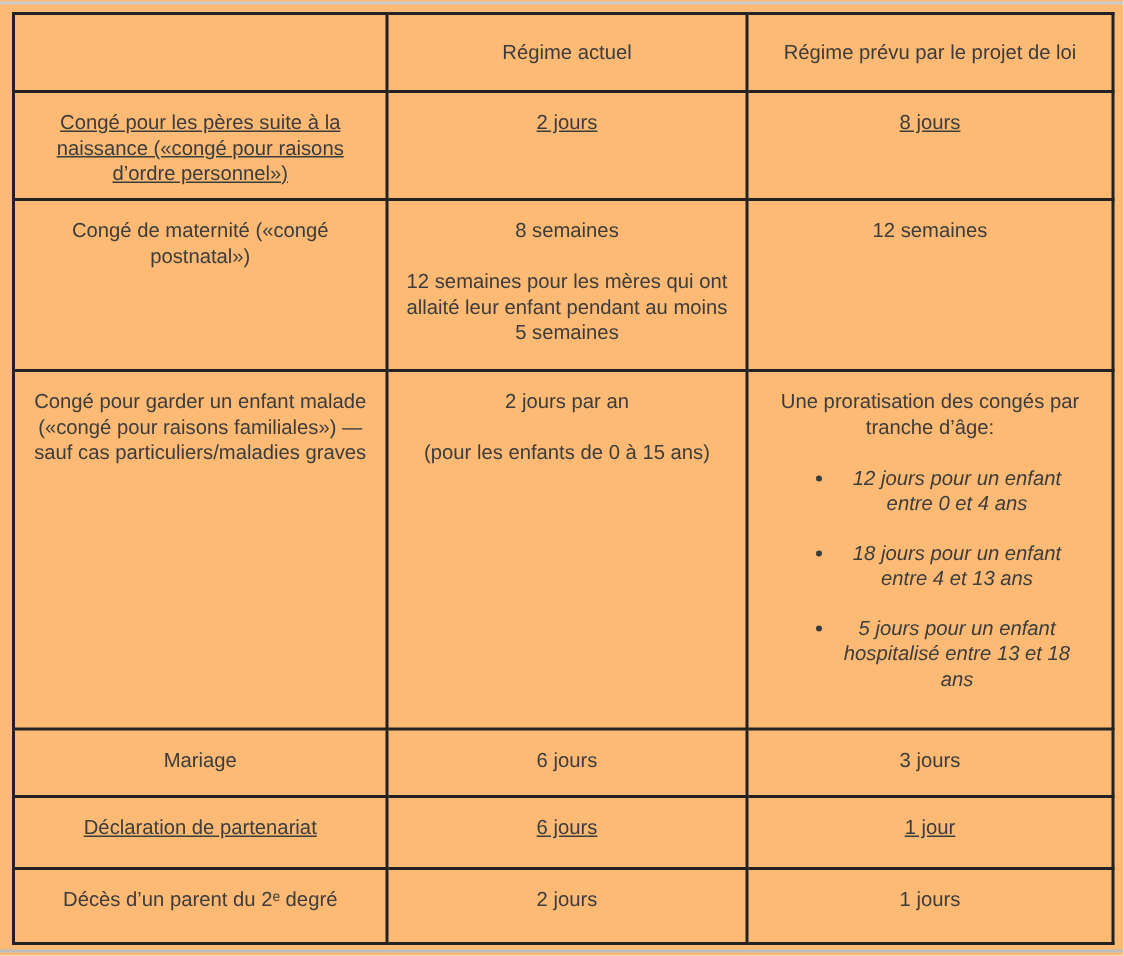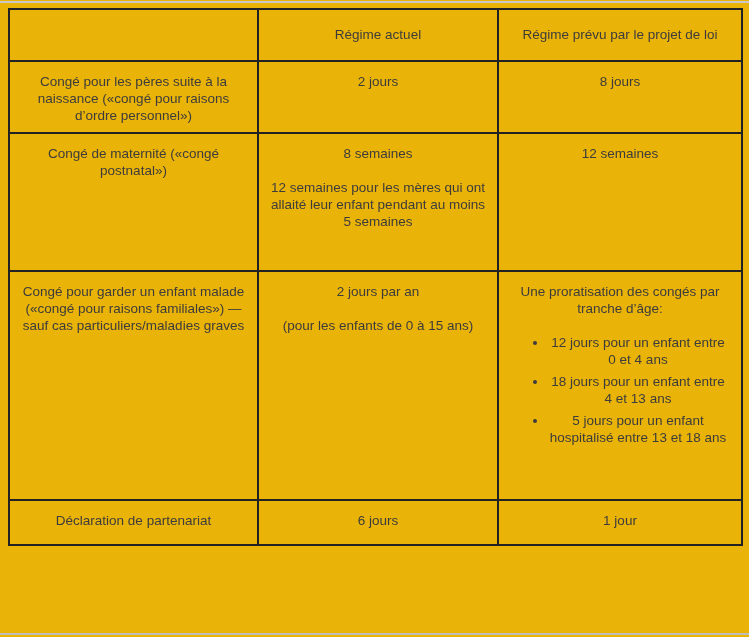--- a/index.html
+++ b/index.html
@@ -13,21 +13,21 @@
   body{
     font-family:"Liberation Sans","DejaVu Sans",sans-serif;
     font-size:13.5px;
     line-height:17px;
     color:var(--text);
   }
   .page{
     position:relative;
     width:749px;
     height:637px;
-    background:#eab308;
+    background:#fdba74;
     overflow:hidden;
   }
   .rule-top{
     position:absolute;
     left:0;top:1px;
     width:749px;height:2px;
     background:var(--rule-top);
   }
   .rule-bottom{
     position:absolute;
@@ -52,36 +52,36 @@
     overflow:hidden;
   }
   table.leave thead th{
     vertical-align:middle;
     padding-top:6px;
   }
   col.c1{width:249px;}
   col.c2{width:240px;}
   col.c3{width:244px;}
   thead tr{height:52px;}
-  tbody tr:nth-child(1){height:67px;}
-  tbody tr:nth-child(2){height:138px;}
+  tbody tr:nth-child(1){height:67px;text-decoration:underline;}
+  tbody tr:nth-child(2){height:114px;}
   tbody tr:nth-child(3){height:229px;}
   tbody tr:nth-child(4){height:45px;}
   tbody tr:nth-child(5){height:48px;text-decoration:underline;}
   tbody tr:nth-child(6){height:50px;}
   tbody tr:nth-child(7){height:49px;}
   td p{margin:0 0 17px 0;}
   td p:last-child{margin-bottom:0;}
   td ul{
     margin:0;
     padding:0 0 0 36px;
     list-style:disc outside;
     text-align:center;
   }
-  td ul li{margin:5px;padding:0;}
+  td ul li{margin:16px;padding:0;font-style:italic;}
 </style>
 </head>
 <body>
 
 <div class="page">
   <div class="rule-top"></div>
 
   <table class="leave">
     <colgroup>
       <col class="c1">
@@ -131,26 +131,48 @@
             <p>Une proratisation des congés par tranche d’âge:</p>
             <ul>
               <li>12 jours pour un enfant entre 0 et 4 ans</li>
               <li>18 jours pour un enfant entre 4 et 13 ans</li>
               <li>5 jours pour un enfant hospitalisé entre 13 et 18 ans</li>
             </ul>
           </td>
         </tr>
         <tr>
           <td>
+            <p>Mariage</p>
+          </td>
+          <td>
+            <p>6 jours</p>
+          </td>
+          <td>
+            <p>3 jours</p>
+          </td>
+        </tr>
+        <tr>
+          <td>
             <p>Déclaration de partenariat</p>
           </td>
           <td>
             <p>6 jours</p>
           </td>
           <td>
             <p>1 jour</p>
           </td>
         </tr>
+        <tr>
+          <td>
+            <p>Décès d’un parent du 2ᵉ degré</p>
+          </td>
+          <td>
+            <p>2 jours</p>
+          </td>
+          <td>
+            <p>1 jours</p>
+          </td>
+        </tr>
       </tbody>
   </table>
 
   <div class="rule-bottom"></div>
 </div>
 
 </body></html>

